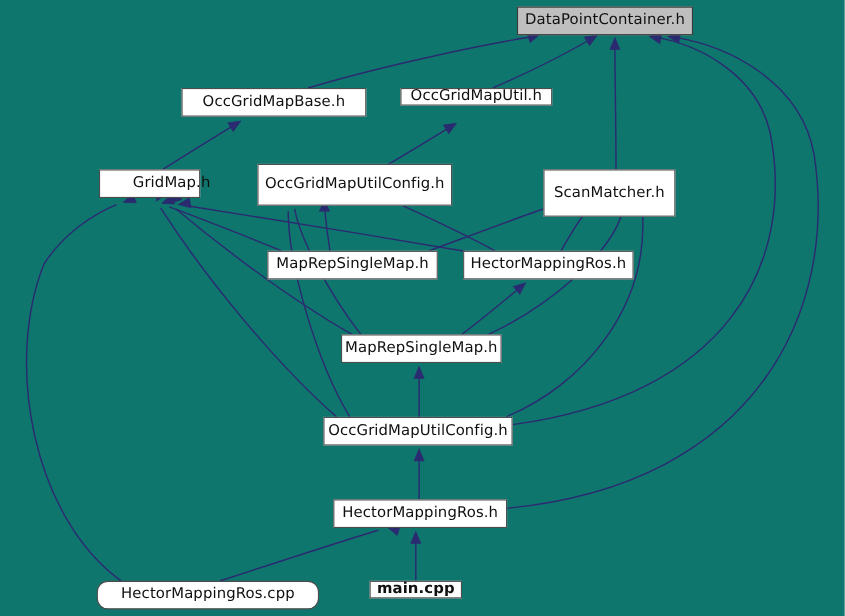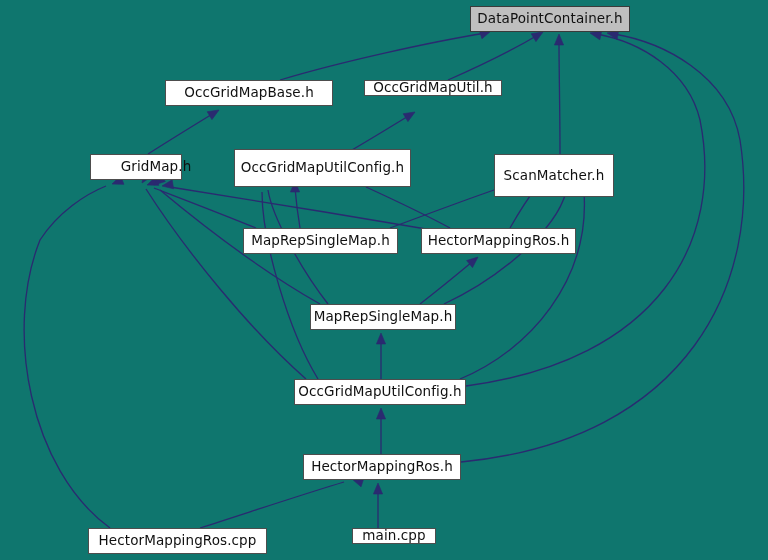--- a/index.html
+++ b/index.html
@@ -138,20 +138,20 @@
       </div>
       <div class="node-box" style="left: 310px; top: 304px; width: 146px; height: 26px;">
         <span class="node-label">MapRepSingleMap.h</span>
       </div>
       <div class="node-box" style="left: 294px; top: 379px; width: 172px; height: 26px;">
         <span class="node-label">OccGridMapUtilConfig.h</span>
       </div>
       <div class="node-box" style="left: 303px; top: 454px; width: 158px; height: 26px;">
         <span class="node-label">HectorMappingRos.h</span>
       </div>
-      <div class="node-box" style="left: 88px; top: 528px; width: 179px; height: 26px;">
+      <div class="node-box" style="left: 88px; top: 528px; width: 202px; height: 26px; border-radius: 10px;">
         <span class="node-label">HectorMappingRos.cpp</span>
       </div>
-      <div class="node-box" style="left: 352px; top: 528px; width: 84px; height: 16px;">
+      <div class="node-box" style="left: 336px; top: 528px; width: 84px; height: 16px; font-weight: bold;">
         <span class="node-label">main.cpp</span>
       </div>
     </div>
 </div>
 
 </body></html>

